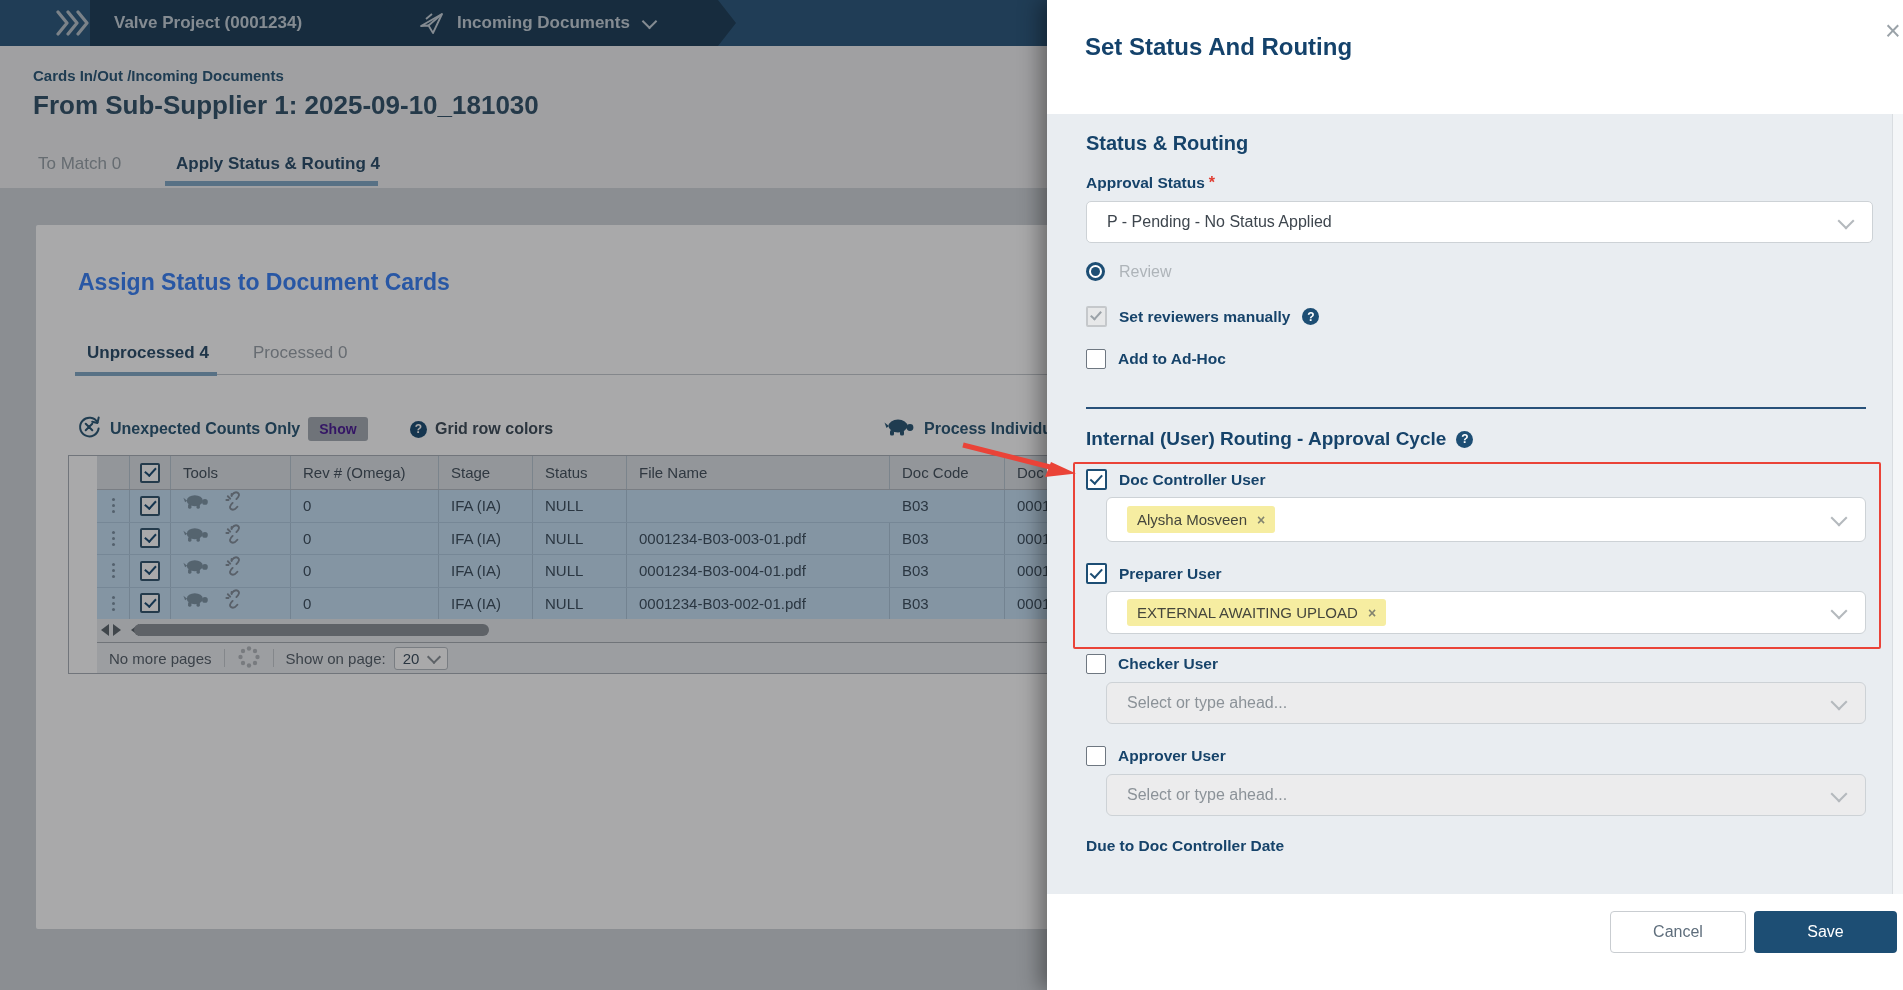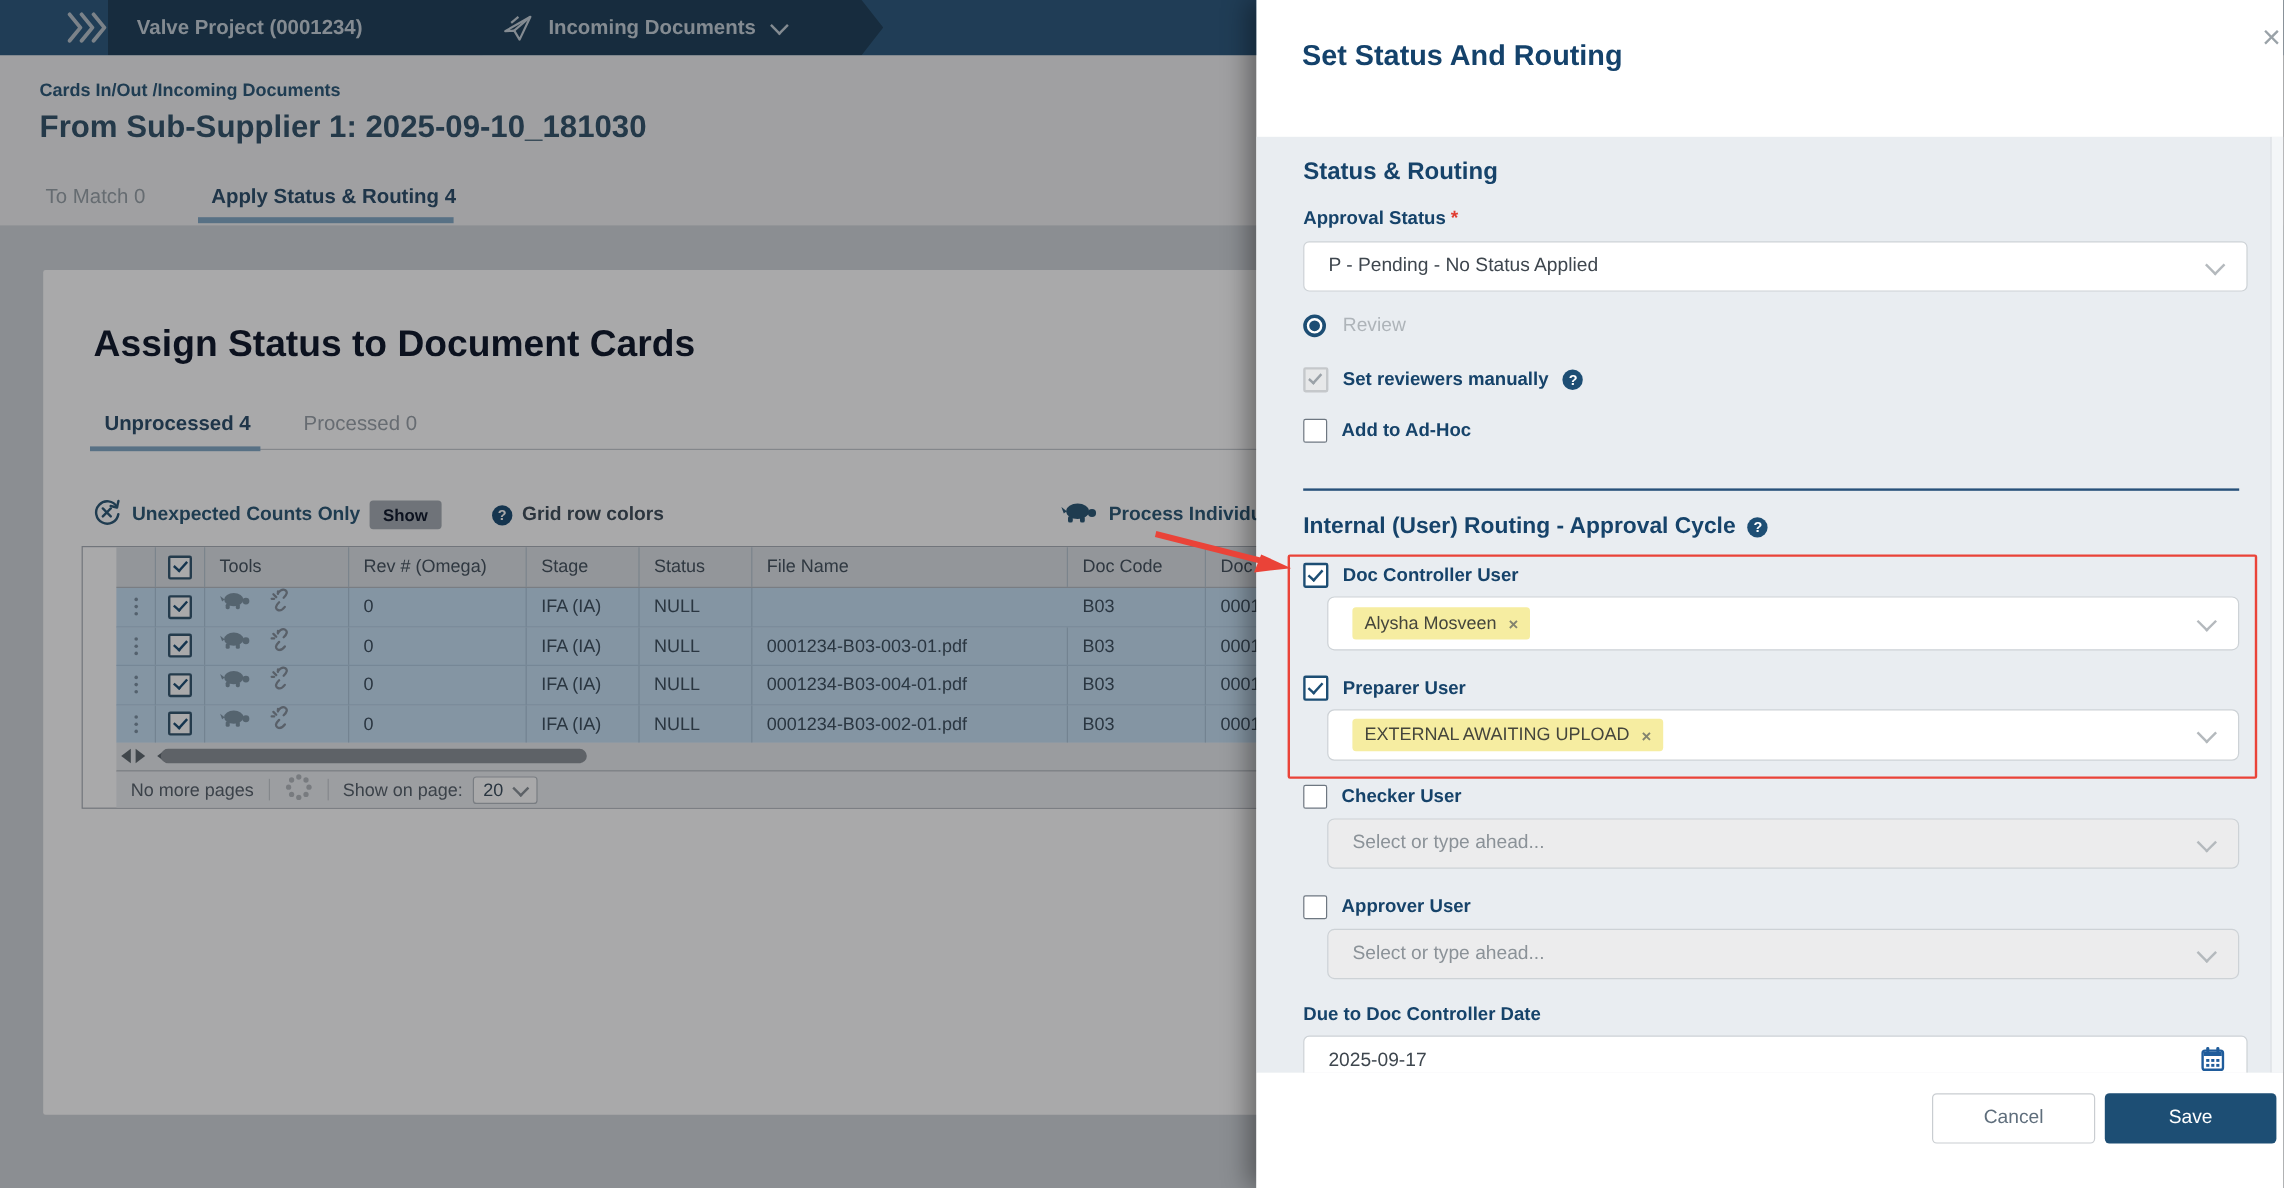--- a/index.html
+++ b/index.html
@@ -23,32 +23,32 @@
   .breadcrumb{position:absolute;left:33px;top:21px;font-size:15px;font-weight:bold;color:#2b5878;}
   .page-title{position:absolute;left:33px;top:44px;font-size:26px;font-weight:bold;color:#33536b;}
   .ptab{position:absolute;top:108px;font-size:17px;}
   .ptab.inactive{color:#98a1a8;}
   .ptab.active{color:#2b4e6a;font-weight:bold;}
   .ptab-underline{position:absolute;left:165px;top:135px;width:213px;height:5px;background:#83a9c7;}
 
   
   .content{position:absolute;left:0;top:188px;width:100%;height:802px;background:#d2d6da;}
   .card{position:absolute;left:36px;top:37px;width:1834px;height:704px;background:#ffffff;border-radius:2px;}
-  .card-title{position:absolute;left:42px;top:44px;font-size:31px;font-weight:bold;color:#0f172a;}
+  .card-title{position:absolute;left:42px;top:44px;font-size:23px;font-weight:bold;color:#3b82f6;}
   .ctab{position:absolute;top:118px;font-size:17px;}
   .ctab.active{color:#2b4e6a;font-weight:bold;}
   .ctab.inactive{color:#9aa2a9;}
   .ctab-underline{position:absolute;left:39px;top:147px;width:142px;height:4px;background:#83a9c7;z-index:2;}
   .ctab-divider{position:absolute;left:39px;top:149px;width:1760px;height:1px;background:#c6cbd0;}
 
   
   .toolbar{position:absolute;left:0px;top:188px;width:1800px;height:32px;}
   .tb-item{position:absolute;top:0;height:32px;display:flex;align-items:center;gap:8px;
            color:#2b5876;font-size:16px;font-weight:bold;}
-  .show-btn{display:inline-block;padding:4px 11px;background:#a6adb4;color:#0f172a;
+  .show-btn{display:inline-block;padding:4px 11px;background:#a6adb4;color:#4c1d95;
             font-size:14px;font-weight:bold;border-radius:3px;border:0;}
   .qicon{width:17px;height:17px;border-radius:50%;background:#1d4e74;color:#fff;font-size:12px;
          font-weight:bold;display:inline-flex;align-items:center;justify-content:center;flex:none;}
   .grid-colors-label{color:#3f4e5a;}
 
   
   .grid{position:absolute;left:32px;top:230px;width:1060px;border:1px solid #aab0b7;background:#fff;padding-left:28px;}
   .thead{position:relative;height:33px;background:#dde2e6;border-bottom:1px solid #b6bcc3;}
   .thead .cell{color:#45525e;font-size:15px;font-weight:normal;line-height:33px;}
   .trow{position:relative;height:31.5px;background:#c6e0f5;border-bottom:1px solid #b1cbe1;}
@@ -461,39 +461,20 @@
       <div class="row-check" style="top:632px;">
         <span class="mcb unchecked"></span>
         <span class="fld-label">Approver User</span>
       </div>
       <div class="select dd disabled" style="top:660px;">
         <span>Select or type ahead...</span>
         <span class="chev"></span>
       </div>
 
       <div class="abs fld-label" style="left:39px;top:723px;">Due to Doc Controller Date</div>
-      <div class="date-input">
-        <span>2025-09-17</span>
-        <span style="position:absolute;right:18px;top:8px;">
-          <svg width="20" height="21" viewBox="0 0 20 21">
-              <g fill="#1f5c9b">
-                <rect x="1.5" y="3.5" width="17" height="16" rx="2" fill="none" stroke="#1f5c9b" stroke-width="2"></rect>
-                <rect x="2.5" y="4.5" width="15" height="3.5"></rect>
-                <rect x="4.5" y="0.5" width="2.6" height="4.5" rx="1.2"></rect>
-                <rect x="12.9" y="0.5" width="2.6" height="4.5" rx="1.2"></rect>
-                <rect x="4.5" y="10.5" width="2.6" height="2.4"></rect>
-                <rect x="8.7" y="10.5" width="2.6" height="2.4"></rect>
-                <rect x="12.9" y="10.5" width="2.6" height="2.4"></rect>
-                <rect x="4.5" y="14.6" width="2.6" height="2.4"></rect>
-                <rect x="8.7" y="14.6" width="2.6" height="2.4"></rect>
-                <rect x="12.9" y="14.6" width="2.6" height="2.4"></rect>
-              </g>
-            </svg>
-        </span>
-      </div>
     </div>
 
     <div class="red-rect"></div>
 
     <div class="modal-footer">
       <button class="btn btn-cancel">Cancel</button>
       <button class="btn btn-save">Save</button>
     </div>
   </div>
 

